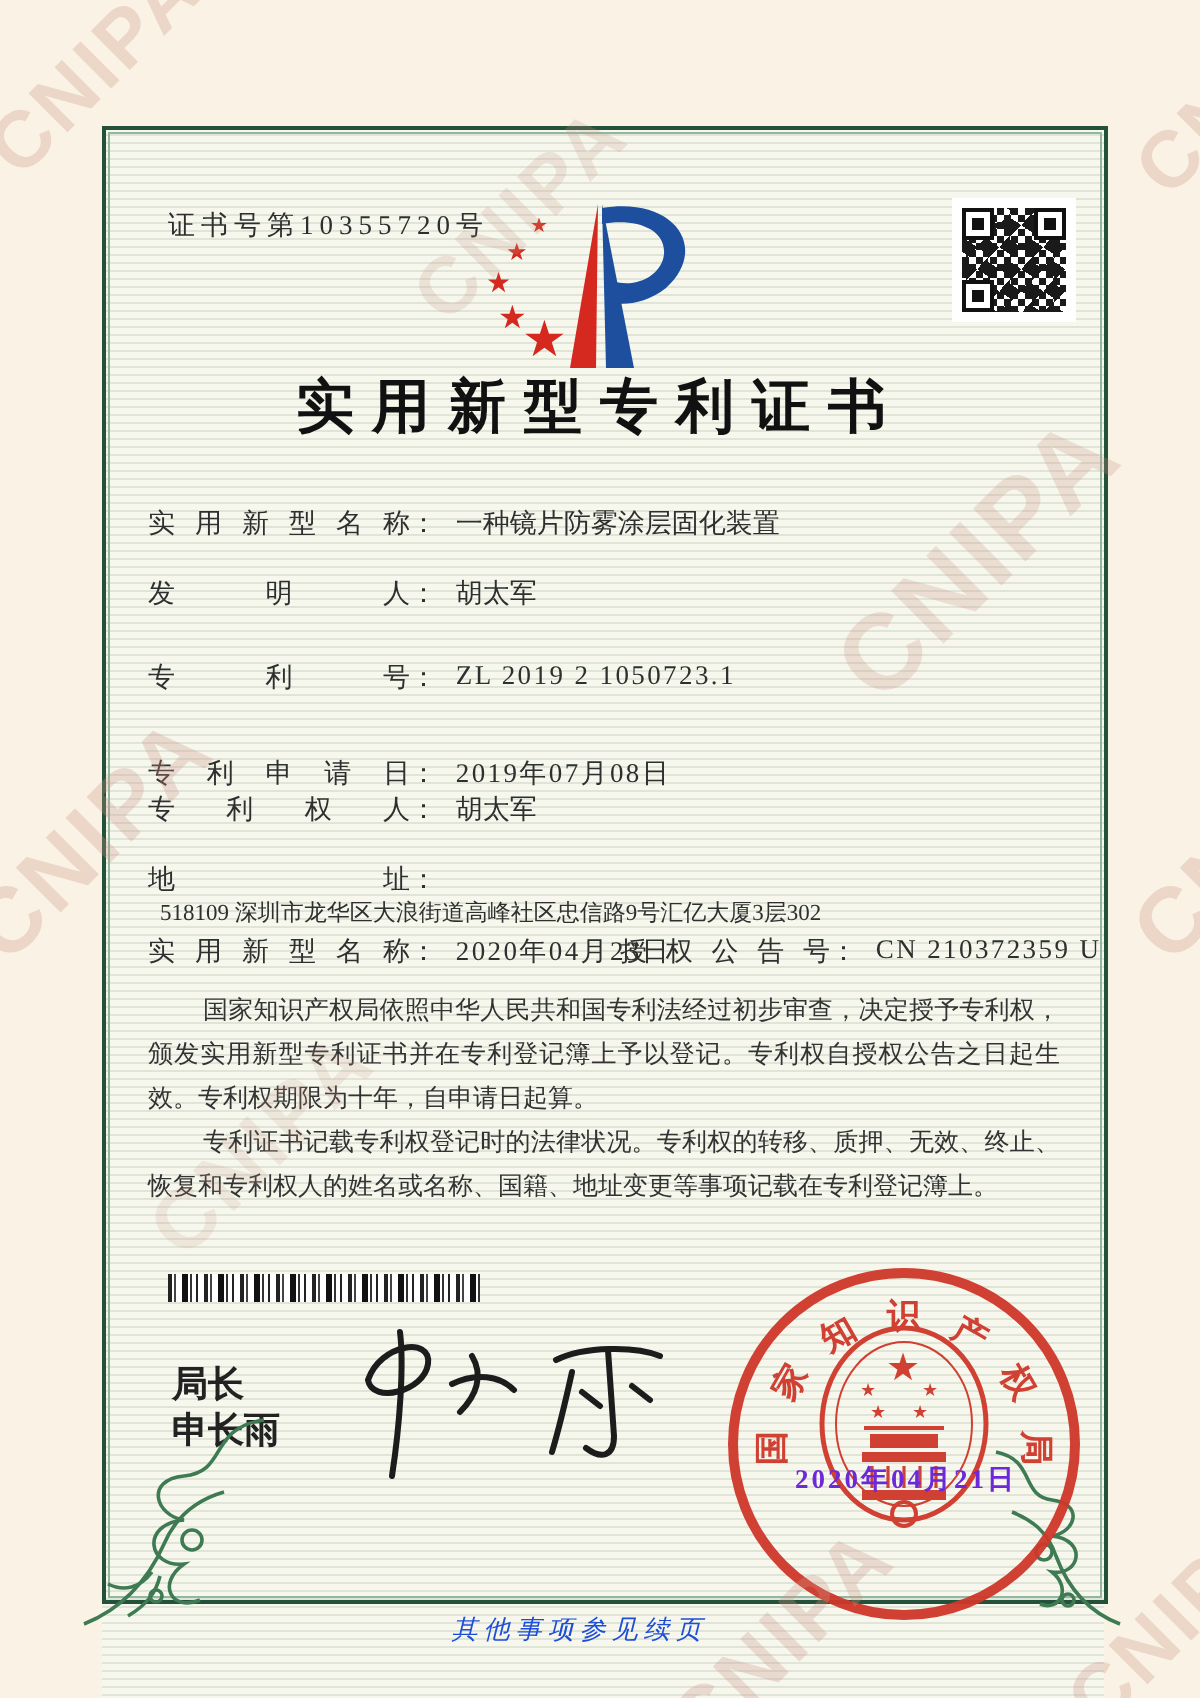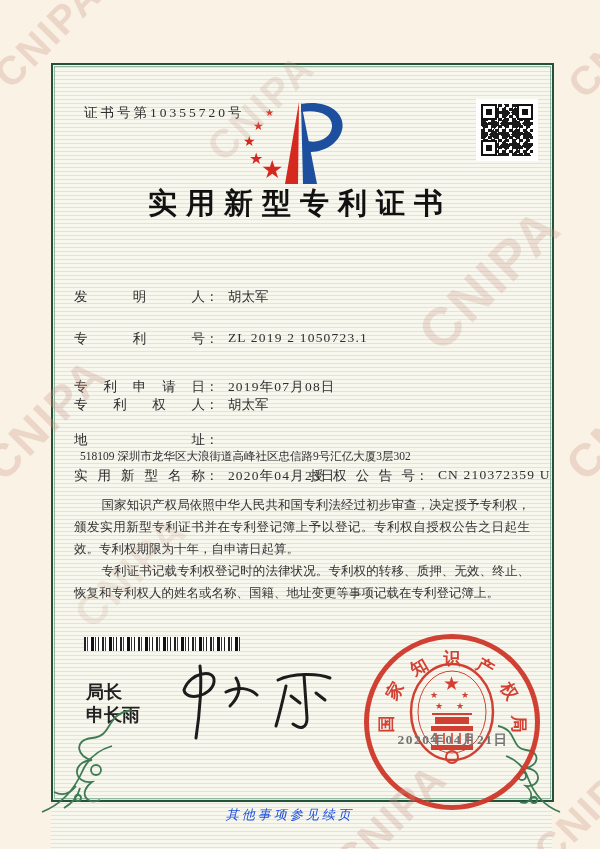--- a/index.html
+++ b/index.html
@@ -58,21 +58,21 @@
   .director{position:absolute;left:86px;top:681px;font-family:"Liberation Sans",sans-serif;
             font-size:18px;font-weight:700;color:#222;line-height:23px;}
   .signature{position:absolute;left:160px;top:660px;}
 
   .seal{position:absolute;left:364px;top:634px;width:176px;height:176px;z-index:6;opacity:.95;}
   .seal-ring{position:absolute;inset:0;border:5px solid #cf382a;border-radius:50%;}
   .seal-chars{position:absolute;inset:0;}
   .seal-chars span{font-size:17px;font-weight:700;color:#cf382a;font-family:"Liberation Serif","DejaVu Serif",serif;}
   .emblem{position:absolute;left:41px;top:26px;}
   .seal-date{position:absolute;left:362px;top:731px;width:182px;text-align:center;font-size:13.5px;
-             font-weight:700;color:#737373;letter-spacing:1.5px;z-index:7;}
+             font-weight:700;color:#6d28d9;letter-spacing:1.5px;z-index:7;}
 
   .flourish{position:absolute;z-index:4;}
   .fl-left{left:34px;top:704px;}
   .fl-right{left:490px;top:722px;}
 
   .page-info{position:absolute;left:0;top:775px;width:100%;text-align:center;font-size:11.5px;
              color:#333;letter-spacing:2px;}
   .note{position:absolute;left:50%;top:806px;transform:translateX(-58%);font-size:13px;font-style:italic;
         color:#1d4ed8;letter-spacing:3px;white-space:nowrap;}
 </style>
@@ -103,20 +103,24 @@
   <div class="qr-box">
     <div class="qr">
       <span class="fp fp1"></span>
       <span class="fp fp2"></span>
       <span class="fp fp3"></span>
     </div>
   </div>
 
   <div class="title">实用新型专利证书</div>
 
+  <div class="frow" style="top:253px">
+    <span class="flabel">实用新型名称</span><span class="fcolon">：</span>
+    <span class="fvalue">一种镜片防雾涂层固化装置</span>
+  </div>
   <div class="frow" style="top:288px">
     <span class="flabel">发明人</span><span class="fcolon">：</span>
     <span class="fvalue">胡太军</span>
   </div>
   <div class="frow" style="top:330px">
     <span class="flabel">专利号</span><span class="fcolon">：</span>
     <span class="fvalue num">ZL 2019 2 1050723.1</span>
   </div>
   <div class="frow" style="top:378px">
     <span class="flabel">专利申请日</span><span class="fcolon">：</span>

